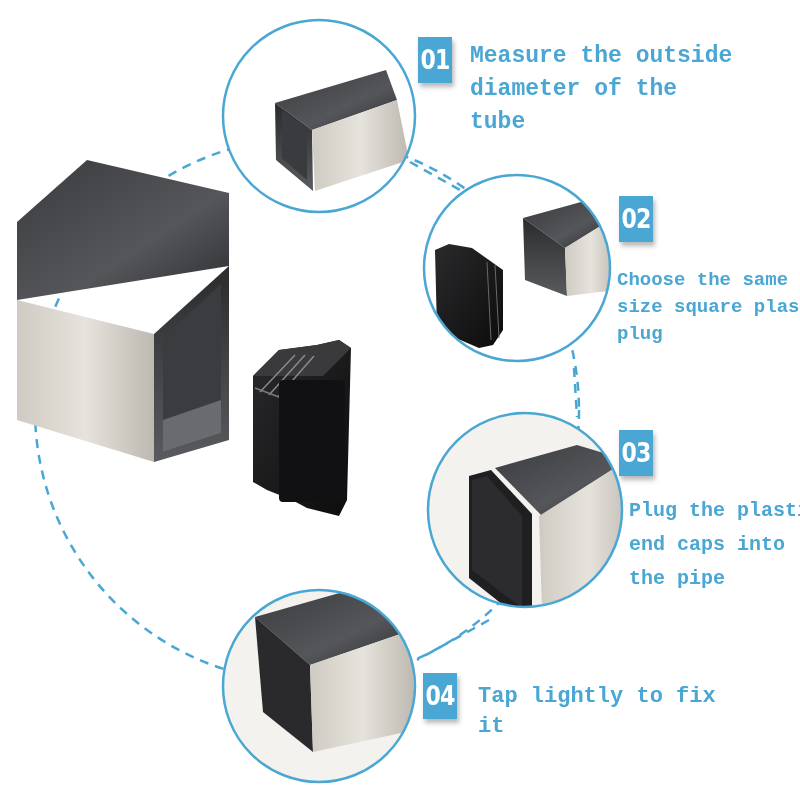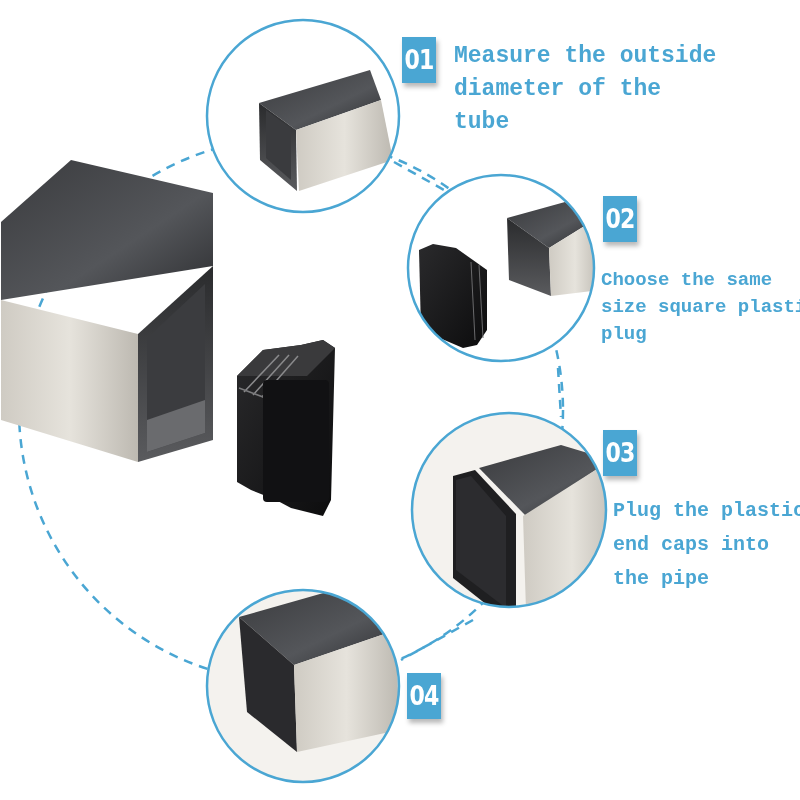--- a/index.html
+++ b/index.html
@@ -1,21 +1,21 @@
 <!DOCTYPE html>
 <html><head>
   <meta charset="utf-8">
   <style>
     html, body { margin: 0; padding: 0; }
     body {
       width: 800px; height: 800px; overflow: hidden;
       background: #ffffff; position: relative;
       font-family: "DejaVu Serif", serif;
     }
-    .stage { position: absolute; left: 1px; top: 0; width: 717px; height: 800px; }
+    .stage { position: absolute; left: 17px; top: 0; width: 717px; height: 800px; }
     svg.art { position: absolute; left: 0; top: 0; }
     .badge {
       position: absolute; width: 40px; height: 46px;
       background: #4aa6d3; color: #ffffff;
       font-family: "DejaVu Sans", sans-serif; font-weight: bold;
       font-size: 26px; line-height: 46px; text-align: center;
       letter-spacing: -1px;
       box-shadow: 2px 4px 5px rgba(0,0,0,0.28);
       transform: scaleX(0.85);
     }
@@ -150,14 +150,15 @@
   <div class="step-text t2">Choose the  same
 size square plastic
 plug</div>
 
   <div class="badge" style="left:599px; top:430px;">03</div>
   <div class="step-text t3">Plug the plastic
 end caps into
 the pipe</div>
 
   <div class="badge" style="left:403px; top:673px;">04</div>
+  <div class="step-text t4">Tap lightly to fix it</div>
 
 </div>
 
 </body></html>

